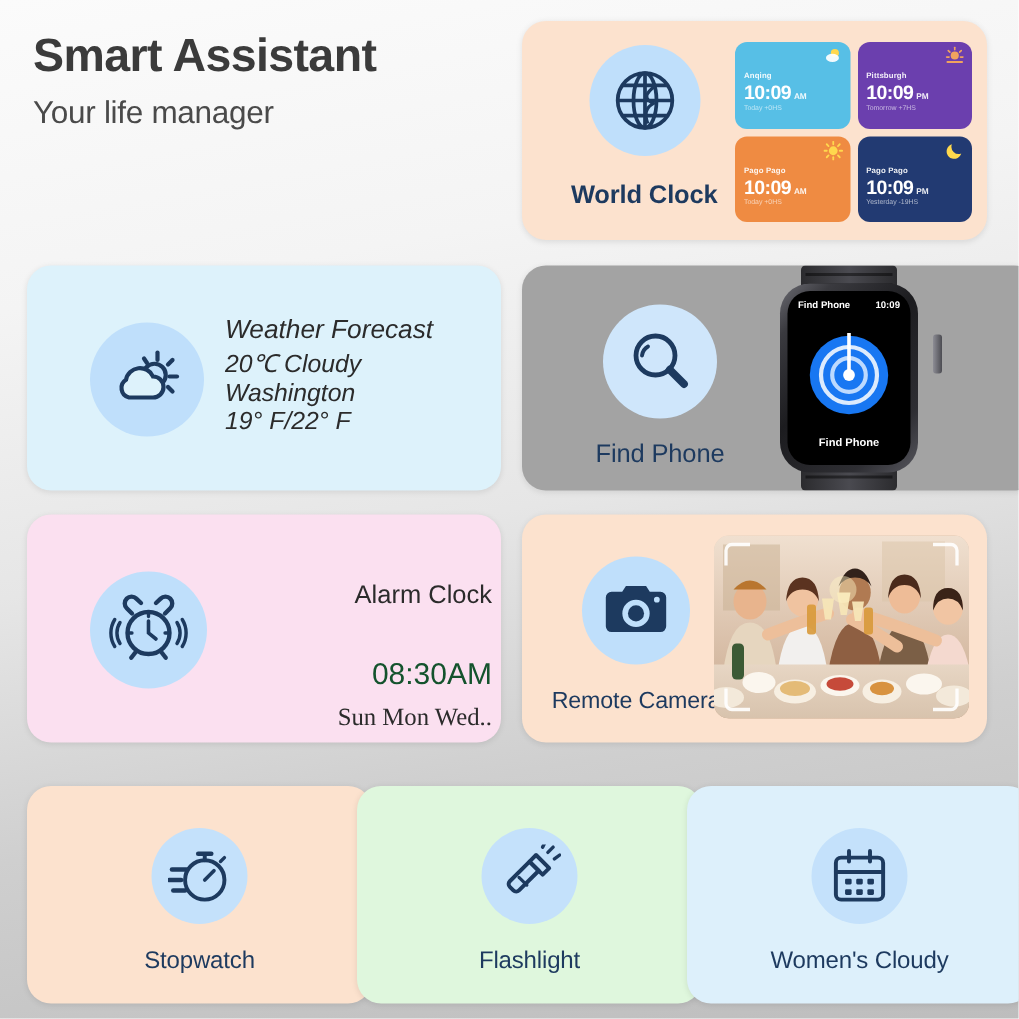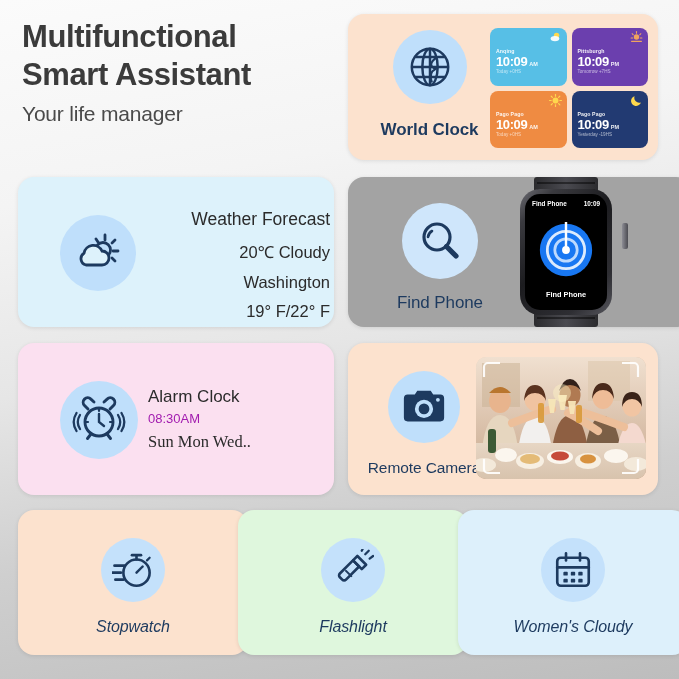--- a/index.html
+++ b/index.html
@@ -74,24 +74,24 @@
   }
   .ctile .cmer { font-size: 5.5px; font-weight: 700; color: rgba(255,255,255,0.9); margin-left: 2px; }
   .ctile .csub {
     position: absolute; left: 6px; top: 41px;
     font-size: 4.6px; color: rgba(255,255,255,0.62); white-space: nowrap;
   }
 
   
   #card-weather { left: 18px; top: 177px; width: 316px; height: 150px; background: #ddf2fb; }
   #weather-bubble { position: absolute; left: 42px; top: 38px; width: 76px; height: 76px; }
-  #weather-text { position: absolute; left: 132px; top: 32px; width: 180px; text-align: right; }
+  #weather-text { position: absolute; left: 132px; top: 32px; width: 180px; text-align: left; font-style: italic; }
   #weather-title { font-size: 17.5px; color: #2b2b2b; }
   #weather-l1, #weather-l2, #weather-l3 {
-    font-size: 16.5px; color: #2b2b2b; margin-top: 10px;
+    font-size: 16.5px; color: #2b2b2b; margin-top: 0;
   }
 
   
   #card-find { left: 348px; top: 177px; width: 344px; height: 150px; background: #a3a3a3; }
   #find-left { position: absolute; left: 22px; top: 26px; width: 140px; text-align: center; }
   #find-left .bubble { width: 76px; height: 76px; margin: 0 auto; background: #cfe6fb; }
   #find-left .feat-label { margin-top: 14px; font-size: 17px; }
 
   
   #watch { position: absolute; left: 160px; top: 0px; width: 125px; height: 150px; }
@@ -131,55 +131,54 @@
     width: 56px; height: 56px;
   }
   #w-foot {
     position: absolute; bottom: 11px; left: 0; right: 0; text-align: center;
     font-size: 7.4px; font-weight: 700; color: #fff;
   }
 
   
   #card-alarm { left: 18px; top: 343px; width: 316px; height: 152px; background: #fbe0f0; }
   #alarm-bubble { position: absolute; left: 42px; top: 38px; width: 78px; height: 78px; }
-  #alarm-text { position: absolute; left: 130px; top: 44px; width: 180px; text-align: left; }
+  #alarm-text { position: absolute; left: 130px; top: 44px; width: 180px; text-align: right; }
   #alarm-title { font-size: 17px; color: #2b2b2b; }
-  #alarm-time { font-size: 13px; color: #a21caf; margin-top: 4px; }
+  #alarm-time { font-size: 20px; color: #14532d; margin-top: 32px; }
   #alarm-days { font-size: 16.5px; color: #2b2b2b; margin-top: 6px; font-family: Liberation Serif, serif; }
 
   
   #card-camera { left: 348px; top: 343px; width: 310px; height: 152px; background: #fce2ce; }
   #cam-left { position: absolute; left: 6px; top: 28px; width: 140px; text-align: center; }
   #cam-left .bubble { width: 72px; height: 72px; margin: 0 auto; }
   #cam-left .feat-label { margin-top: 16px; font-size: 15.5px; }
   #cam-photo {
     position: absolute; left: 128px; top: 14px; width: 170px; height: 122px;
     border-radius: 10px; overflow: hidden;
     background: linear-gradient(160deg,#e8d3c0 0%,#d8bda6 40%,#c9a98f 100%);
   }
 
   
-  .card-bottom { top: 510px; width: 230px; height: 145px; font-style: italic; }
+  .card-bottom { top: 524px; width: 230px; height: 145px; }
   #card-stopwatch { left: 18px; background: #fce2ce; }
   #card-flash     { left: 238px; background: #dff7dd; padding-left: 32px; }
   #card-health    { left: 458px; background: #ddf0fb; }
   .card-bottom .bubble {
     width: 64px; height: 64px; position: absolute;
     left: 50%; top: 28px; transform: translateX(-50%);
     background: #c4e1fb;
   }
   .card-bottom .feat-label {
     position: absolute; left: 0; right: 0; top: 108px; font-size: 16px;
   }
 </style>
 </head>
 <body>
 
 <div id="header">
-  <div id="title-l1">Multifunctional</div>
   <div id="title-l2">Smart Assistant</div>
   <div id="subtitle">Your life manager</div>
 </div>
 
 <div class="card" id="card-world">
   <div id="world-left">
     <div class="bubble">
       <svg width="46" height="46" viewBox="0 0 48 48" fill="none" stroke="#1d3a5f" stroke-width="2.6">
         <circle cx="24" cy="24" r="19"></circle>
         <ellipse cx="24" cy="24" rx="8" ry="19"></ellipse>

